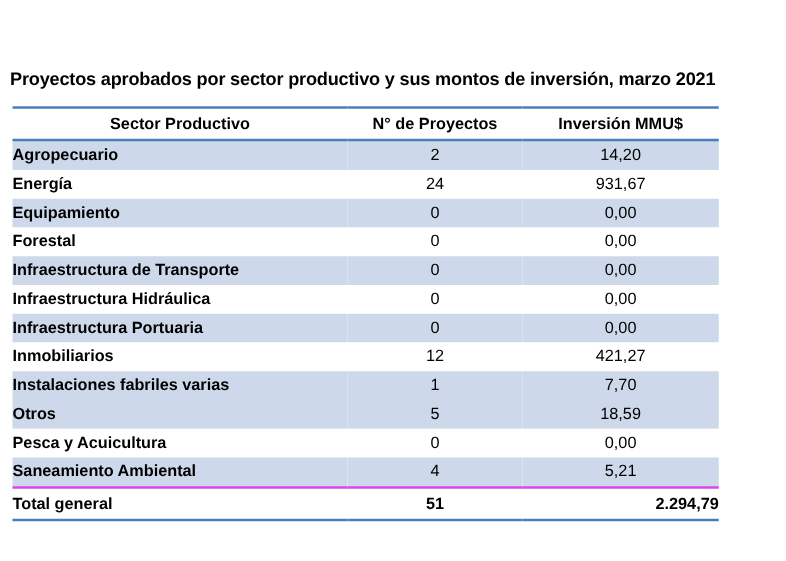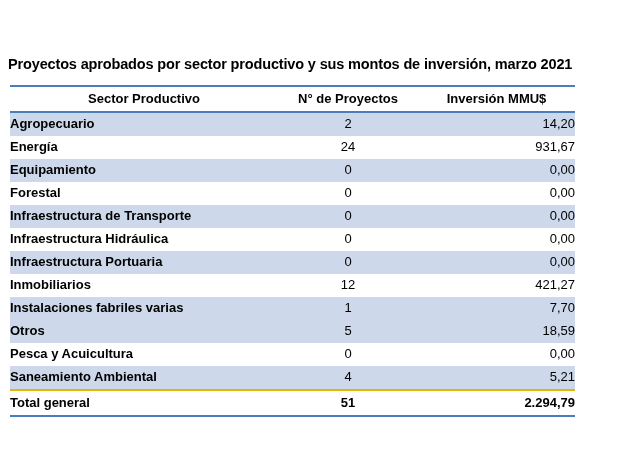--- a/index.html
+++ b/index.html
@@ -75,29 +75,29 @@
   td.c-label {
     text-align: left;
     padding-left: 8px;
     font-weight: bold;
   }
   td.c-count {
     text-align: center;
     padding-right: 18px;
   }
   td.c-amount {
-    text-align: right;
+    text-align: center;
     padding-right: 10px;
   }
 
   table.data tfoot td {
     font-weight: bold;
     font-size: 13px;
     padding: 4px 0 5px 0;
-    border-top: 2px solid #eab308;
+    border-top: 2px solid #d946ef;
     border-bottom: 2px solid #4a7ebb;
     background: #ffffff;
     white-space: nowrap;
   }
   tfoot td.c-label  { text-align: left; padding-left: 8px; }
   tfoot td.c-count  { text-align: center; padding-right: 18px; }
   tfoot td.c-amount { text-align: right; padding-right: 10px; }
 </style>
 </head>
 <body>

